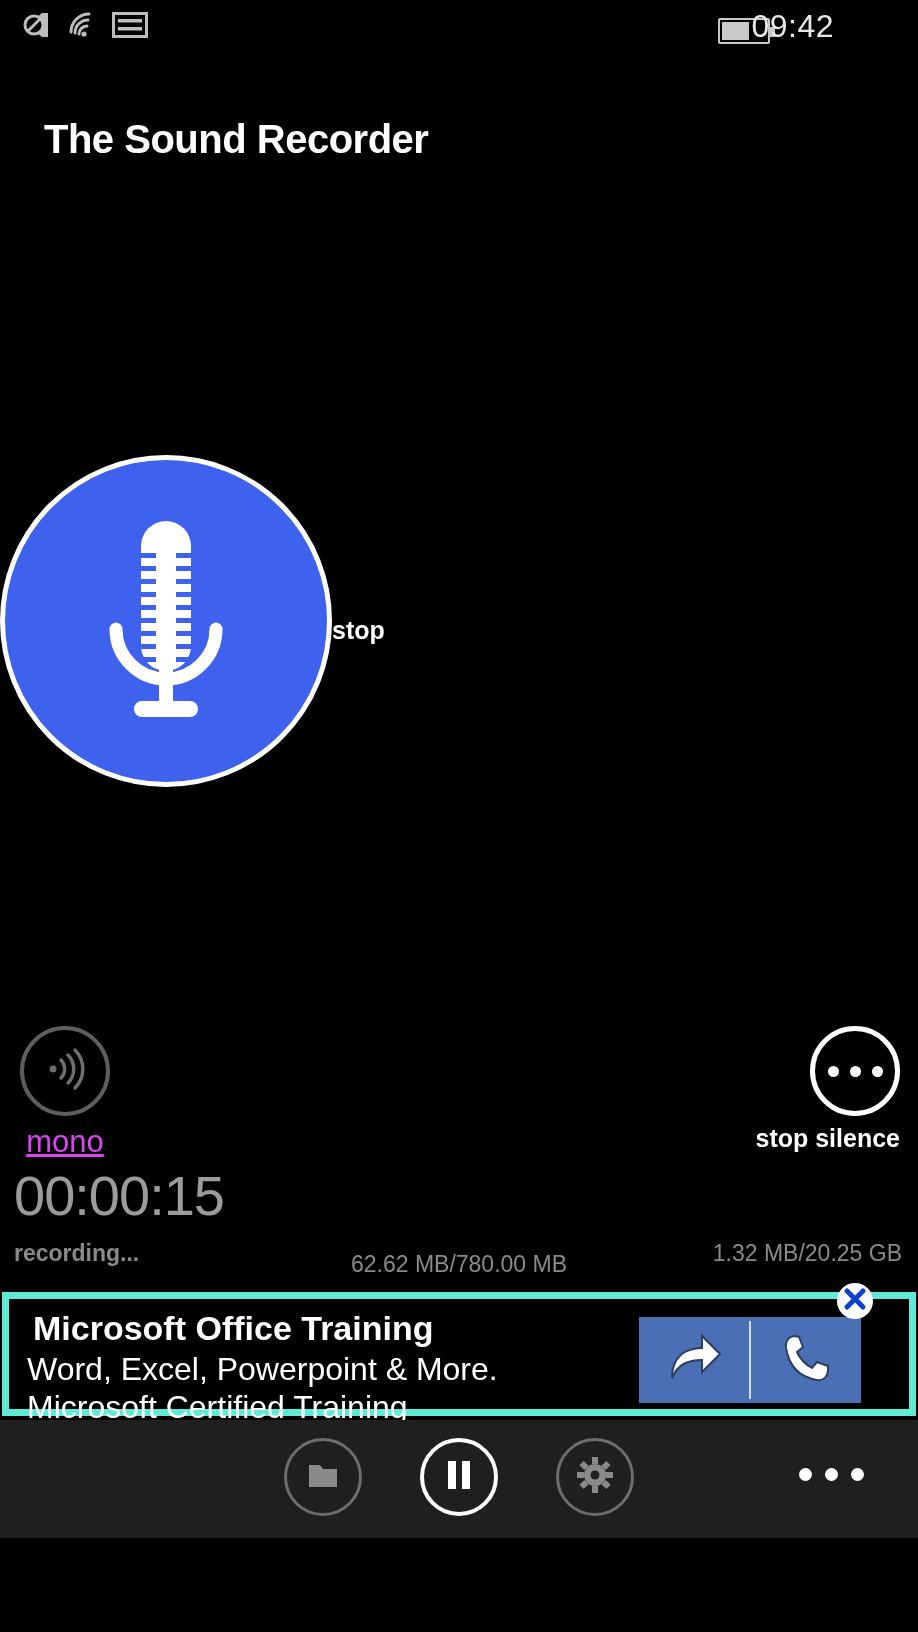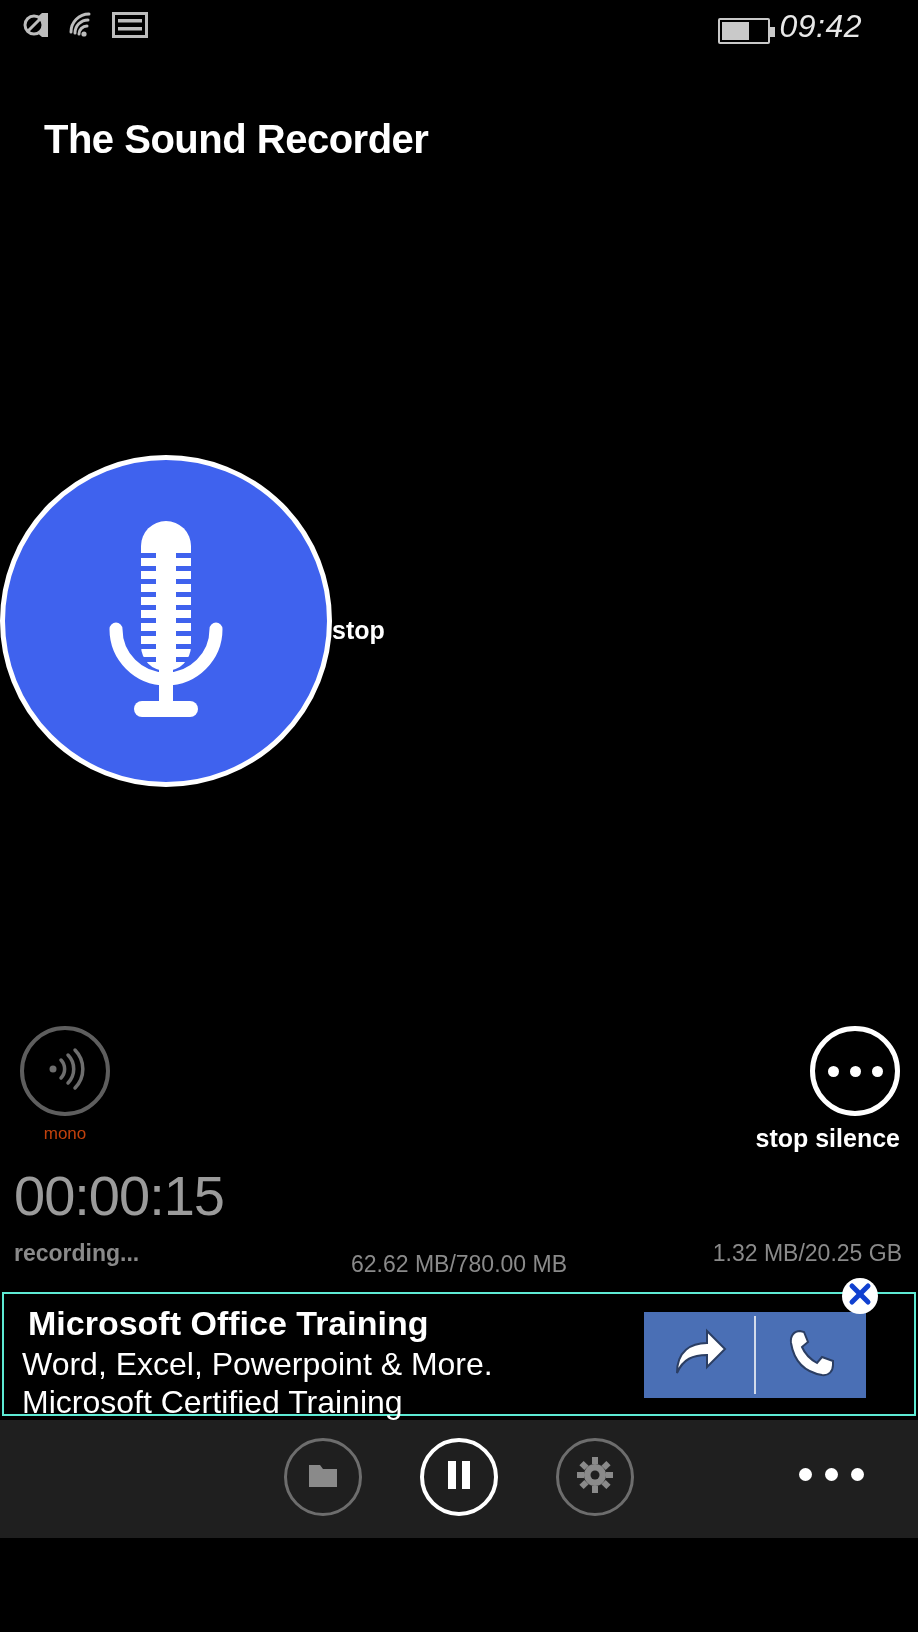--- a/index.html
+++ b/index.html
@@ -18,24 +18,23 @@
   
   #statusbar {
     position: absolute; left: 0; top: 0;
     width: 918px; height: 62px;
   }
   .sb-icons {
     position: absolute; left: 22px; top: 10px;
     display: flex; align-items: center; gap: 14px;
   }
   .sb-time {
-    position: absolute; right: 56px; top: 8px;
+    position: absolute; right: 84px; top: 8px;
     color: #e8e8e8; font-size: 32px; letter-spacing: 0.5px;
     font-family: "Liberation Sans", sans-serif;
-    font-style: italic;
   }
   .batt {
     position: absolute; right: 148px; top: 18px;
     width: 52px; height: 26px;
     border: 2px solid #c9c9c9; border-radius: 2px;
   }
   .batt::after {
     content:""; position:absolute; right:-7px; top:7px;
     width:5px; height:10px; background:#c9c9c9;
   }
@@ -78,21 +77,21 @@
     position: absolute; right: 18px; top: 1026px;
     display: flex; flex-direction: column; align-items: flex-end;
   }
   .circ-btn {
     width: 90px; height: 90px; border-radius: 50%;
     display: flex; align-items: center; justify-content: center;
   }
   .circ-gray { border: 4px solid #5e5e5e; }
   .circ-white { border: 5px solid #ffffff; }
   .mono-label {
-    margin-top: 8px; color: #c2410c; font-size: 17px;
+    margin-top: 8px; color: #d946ef; font-size: 31px; text-decoration: underline;
   }
   .skip-label {
     margin-top: 8px; color: #ffffff; font-size: 25px; font-weight: bold;
   }
   .dots { display: flex; gap: 11px; }
   .dots i { width: 11px; height: 11px; border-radius: 50%; background: #fff; display:block; }
 
   
   #timer {
     position: absolute; left: 14px; top: 1163px;
@@ -104,21 +103,21 @@
   }
   .subline { position:absolute; top: 1240px; color:#8a8a8a; font-size: 23px; }
   #sub-status { left: 14px; font-weight: bold; }
   #sub-file { left: 0; width: 918px; text-align: center; margin-top: 11px; }
   #sub-storage { right: 16px; }
 
   
   #ad {
     position: absolute; left: 2px; top: 1292px;
     width: 914px; height: 124px;
-    background: #000; border: 2px solid #5eead4;
+    background: #000; border: 7px solid #5eead4;
   }
   #ad-title {
     position: absolute; left: 24px; top: 10px;
     color: #fff; font-size: 34px; font-weight: bold;
   }
   #ad-body {
     position: absolute; left: 18px; top: 51px; width: 600px;
     color: #fff; font-size: 32px; line-height: 38px;
   }
   #ad-actions {

